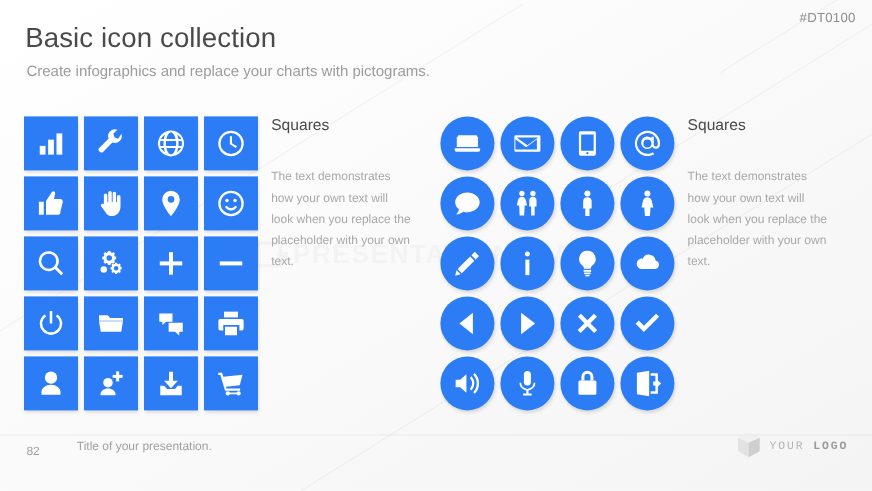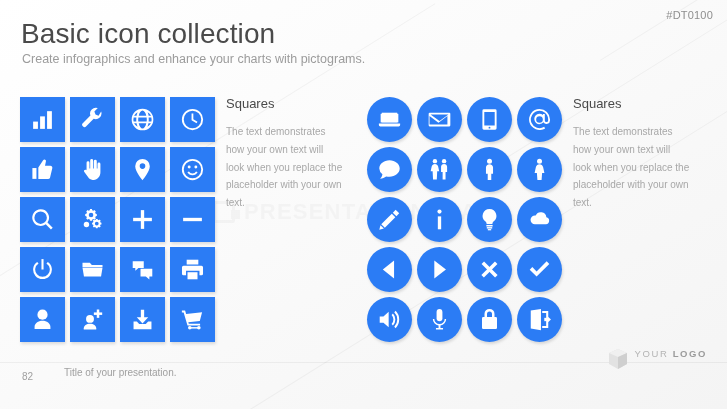--- a/index.html
+++ b/index.html
@@ -21,21 +21,21 @@
   .diag-2 { left: 250px;  top: 409px; width: 620px; height: 1px; transform: rotate(-32deg); }
   .diag-3 { left: 470px;  top: 180px; width: 330px; height: 1px; transform: rotate(-32deg); }
   .diag-4 { left: 600px;  top: 60px;  width: 220px; height: 1px; transform: rotate(-32deg); }
 
   .doc-id {
     position: absolute; top: 9px; right: 14px;
     font-size: 11px; color: #8e8e8e; letter-spacing: .2px; margin-left: 24px;
   }
   .title {
     position: absolute; left: 21px; top: 18px;
-    font-size: 28px; font-weight: 400; color: #4a4a4a; letter-spacing: .1px;
+    font-size: 23px; font-weight: 400; color: #4a4a4a; letter-spacing: .1px;
   }
   .subtitle {
     position: absolute; left: 22px; top: 52px;
     font-size: 12.5px; color: #9c9c9c;
   }
 
   
   .watermark {
     position: absolute; left: 213px; top: 199px;
     display: flex; align-items: center; gap: 9px;
@@ -74,59 +74,59 @@
   }
   .tile.circle { border-radius: 50%; }
   .tile svg { display: block; }
   .tile svg * { fill: #ffffff; }
 
   
   .textcol { position: absolute; width: 118px; }
   #squares-text { left: 226px; top: 96px; }
   #circles-text { left: 573px; top: 96px; }
   .col-head {
-    font-size: 13px; color: #4a4a4a; margin-bottom: 12px;
+    font-size: 13px; color: #4a4a4a; margin-bottom: 28px;
   }
   .col-body {
     font-size: 10px; line-height: 1.78; color: #a8a8a8;
   }
 
   
   .footer-line {
     position: absolute; left: 0; right: 0; top: 362px;
     height: 1px; background: rgba(0,0,0,0.05);
   }
   .page-num {
     position: absolute; left: 22px; top: 371px;
     font-size: 10px; color: #a0a0a0;
   }
   .footer-title {
     position: absolute; left: 64px; top: 367px;
     font-size: 10px; color: #a0a0a0;
   }
   .logo {
-    position: absolute; right: 20px; top: 348px;
-    display: flex; align-items: flex-start; gap: 7px;
+    position: absolute; right: 20px; top: 360px;
+    display: flex; align-items: center; gap: 7px; font-family: Liberation Mono, monospace;
   }
   .logo-text {
     font-size: 9.5px; color: #b4b4b4; letter-spacing: 1.6px;
   }
   .logo-text b { color: #9b9b9b; font-weight: bold; }
 </style>
 </head>
 <body>
 
 <div class="diag" style="left:-40px;top:300px;width:560px;height:1px;transform:rotate(-32deg);"></div>
 <div class="diag diag-2"></div>
 <div class="diag diag-3"></div>
 <div class="diag diag-4"></div>
 
 <div class="doc-id">#DT0100</div>
 <h1 class="title">Basic icon collection</h1>
-<div class="subtitle">Create infographics and enhance your charts with pictograms.</div>
+<div class="subtitle">Create infographics and replace your charts with pictograms.</div>
 
 <div class="watermark">
   <div class="wm-mark"></div>
   <div class="wm-text">PRESENTATIONLOAD</div>
 </div>
 
 <div class="grid" id="squares-grid">
     <div class="tile">
       <svg viewBox="0 0 24 24" width="25" height="25">
         <rect x="3" y="14" width="4.6" height="7"></rect>

